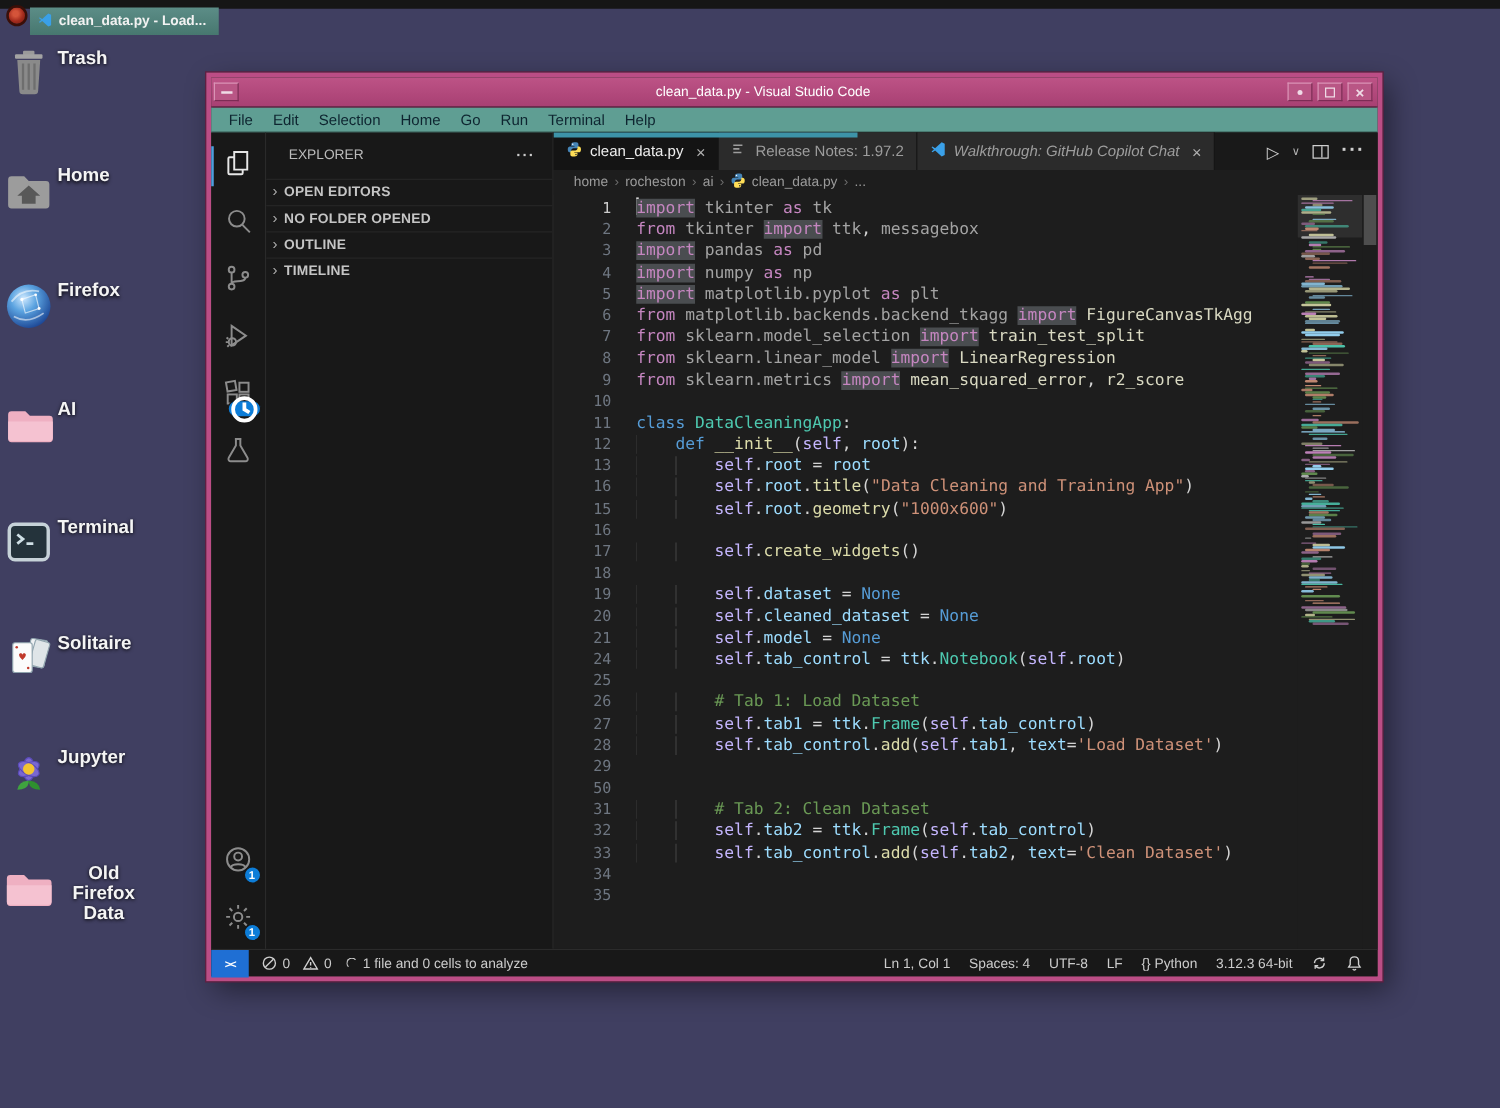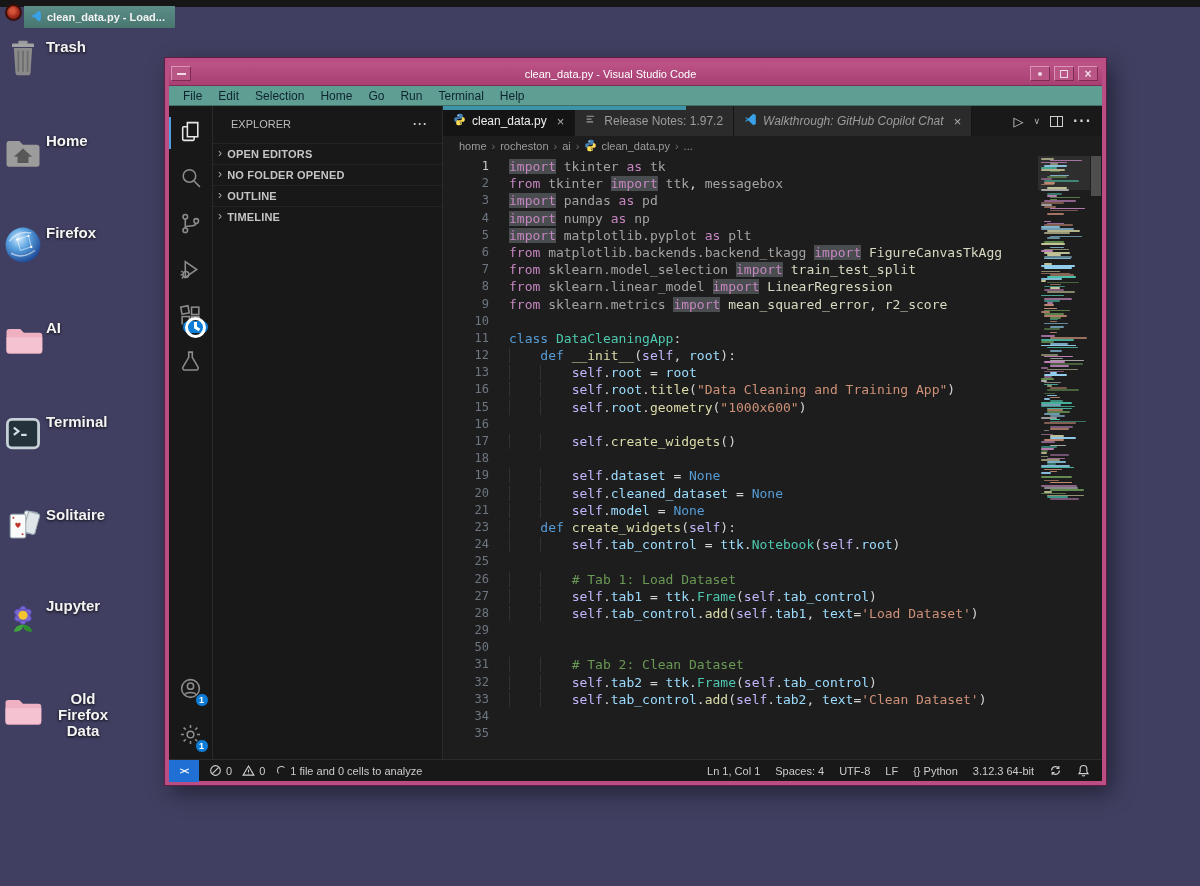--- a/index.html
+++ b/index.html
@@ -427,21 +427,20 @@
             <div class="cl"><span class="ln">12</span><span class="ct"><span class="tk-pl ind">    </span><span class="tk-ctl">def</span><span class="tk-pl"> </span><span class="tk-fn">__init__</span><span class="tk-pl">(</span><span class="tk-slf">self</span><span class="tk-pl">, </span><span class="tk-var">root</span><span class="tk-pl">):</span></span></div>
             <div class="cl"><span class="ln">13</span><span class="ct"><span class="tk-pl ind">        </span><span class="tk-slf">self</span><span class="tk-pl">.</span><span class="tk-var">root</span><span class="tk-pl"> = </span><span class="tk-var">root</span></span></div>
             <div class="cl"><span class="ln">16</span><span class="ct"><span class="tk-pl ind">        </span><span class="tk-slf">self</span><span class="tk-pl">.</span><span class="tk-var">root</span><span class="tk-pl">.</span><span class="tk-fn">title</span><span class="tk-pl">(</span><span class="tk-str">"Data Cleaning and Training App"</span><span class="tk-pl">)</span></span></div>
             <div class="cl"><span class="ln">15</span><span class="ct"><span class="tk-pl ind">        </span><span class="tk-slf">self</span><span class="tk-pl">.</span><span class="tk-var">root</span><span class="tk-pl">.</span><span class="tk-fn">geometry</span><span class="tk-pl">(</span><span class="tk-str">"1000x600"</span><span class="tk-pl">)</span></span></div>
             <div class="cl"><span class="ln">16</span><span class="ct"></span></div>
             <div class="cl"><span class="ln">17</span><span class="ct"><span class="tk-pl ind">        </span><span class="tk-slf">self</span><span class="tk-pl">.</span><span class="tk-fn">create_widgets</span><span class="tk-pl">()</span></span></div>
             <div class="cl"><span class="ln">18</span><span class="ct"></span></div>
             <div class="cl"><span class="ln">19</span><span class="ct"><span class="tk-pl ind">        </span><span class="tk-slf">self</span><span class="tk-pl">.</span><span class="tk-var">dataset</span><span class="tk-pl"> = </span><span class="tk-ctl">None</span></span></div>
             <div class="cl"><span class="ln">20</span><span class="ct"><span class="tk-pl ind">        </span><span class="tk-slf">self</span><span class="tk-pl">.</span><span class="tk-var">cleaned_dataset</span><span class="tk-pl"> = </span><span class="tk-ctl">None</span></span></div>
             <div class="cl"><span class="ln">21</span><span class="ct"><span class="tk-pl ind">        </span><span class="tk-slf">self</span><span class="tk-pl">.</span><span class="tk-var">model</span><span class="tk-pl"> = </span><span class="tk-ctl">None</span></span></div>
-            <div class="cl"><span class="ln">23</span><span class="ct"><span class="tk-pl ind">    </span><span class="tk-ctl">def</span><span class="tk-pl"> </span><span class="tk-fn">create_widgets</span><span class="tk-pl">(</span><span class="tk-slf">self</span><span class="tk-pl">):</span></span></div>
             <div class="cl"><span class="ln">24</span><span class="ct"><span class="tk-pl ind">        </span><span class="tk-slf">self</span><span class="tk-pl">.</span><span class="tk-var">tab_control</span><span class="tk-pl"> = </span><span class="tk-var">ttk</span><span class="tk-pl">.</span><span class="tk-typ">Notebook</span><span class="tk-pl">(</span><span class="tk-slf">self</span><span class="tk-pl">.</span><span class="tk-var">root</span><span class="tk-pl">)</span></span></div>
             <div class="cl"><span class="ln">25</span><span class="ct"></span></div>
             <div class="cl"><span class="ln">26</span><span class="ct"><span class="tk-pl ind">        </span><span class="tk-com"># Tab 1: Load Dataset</span></span></div>
             <div class="cl"><span class="ln">27</span><span class="ct"><span class="tk-pl ind">        </span><span class="tk-slf">self</span><span class="tk-pl">.</span><span class="tk-var">tab1</span><span class="tk-pl"> = </span><span class="tk-var">ttk</span><span class="tk-pl">.</span><span class="tk-typ">Frame</span><span class="tk-pl">(</span><span class="tk-slf">self</span><span class="tk-pl">.</span><span class="tk-var">tab_control</span><span class="tk-pl">)</span></span></div>
             <div class="cl"><span class="ln">28</span><span class="ct"><span class="tk-pl ind">        </span><span class="tk-slf">self</span><span class="tk-pl">.</span><span class="tk-var">tab_control</span><span class="tk-pl">.</span><span class="tk-fn">add</span><span class="tk-pl">(</span><span class="tk-slf">self</span><span class="tk-pl">.</span><span class="tk-var">tab1</span><span class="tk-pl">, </span><span class="tk-var">text</span><span class="tk-pl">=</span><span class="tk-str">'Load Dataset'</span><span class="tk-pl">)</span></span></div>
             <div class="cl"><span class="ln">29</span></div>
             <div class="cl"><span class="ln">50</span><span class="ct"></span></div>
             <div class="cl"><span class="ln">31</span><span class="ct"><span class="tk-pl ind">        </span><span class="tk-com"># Tab 2: Clean Dataset</span></span></div>
             <div class="cl"><span class="ln">32</span><span class="ct"><span class="tk-pl ind">        </span><span class="tk-slf">self</span><span class="tk-pl">.</span><span class="tk-var">tab2</span><span class="tk-pl"> = </span><span class="tk-var">ttk</span><span class="tk-pl">.</span><span class="tk-typ">Frame</span><span class="tk-pl">(</span><span class="tk-slf">self</span><span class="tk-pl">.</span><span class="tk-var">tab_control</span><span class="tk-pl">)</span></span></div>
             <div class="cl"><span class="ln">33</span><span class="ct"><span class="tk-pl ind">        </span><span class="tk-slf">self</span><span class="tk-pl">.</span><span class="tk-var">tab_control</span><span class="tk-pl">.</span><span class="tk-fn">add</span><span class="tk-pl">(</span><span class="tk-slf">self</span><span class="tk-pl">.</span><span class="tk-var">tab2</span><span class="tk-pl">, </span><span class="tk-var">text</span><span class="tk-pl">=</span><span class="tk-str">'Clean Dataset'</span><span class="tk-pl">)</span></span></div>

